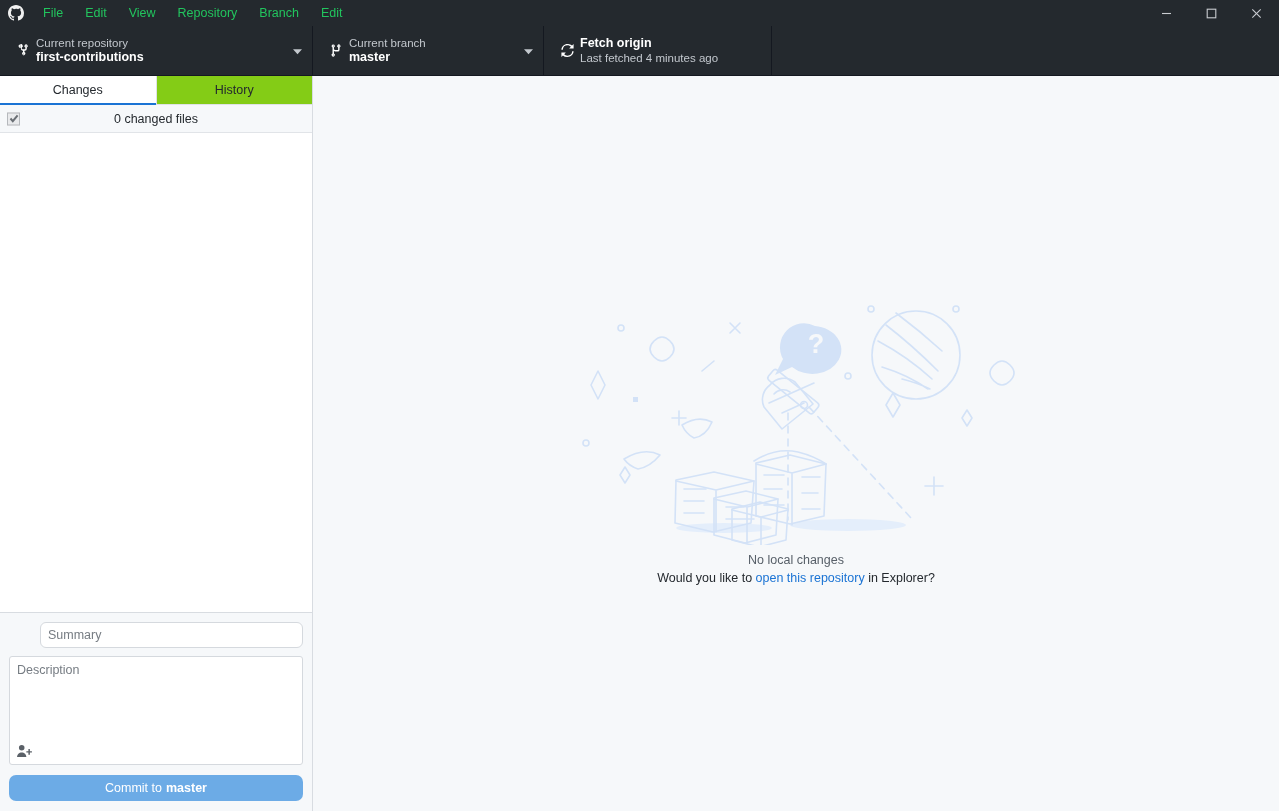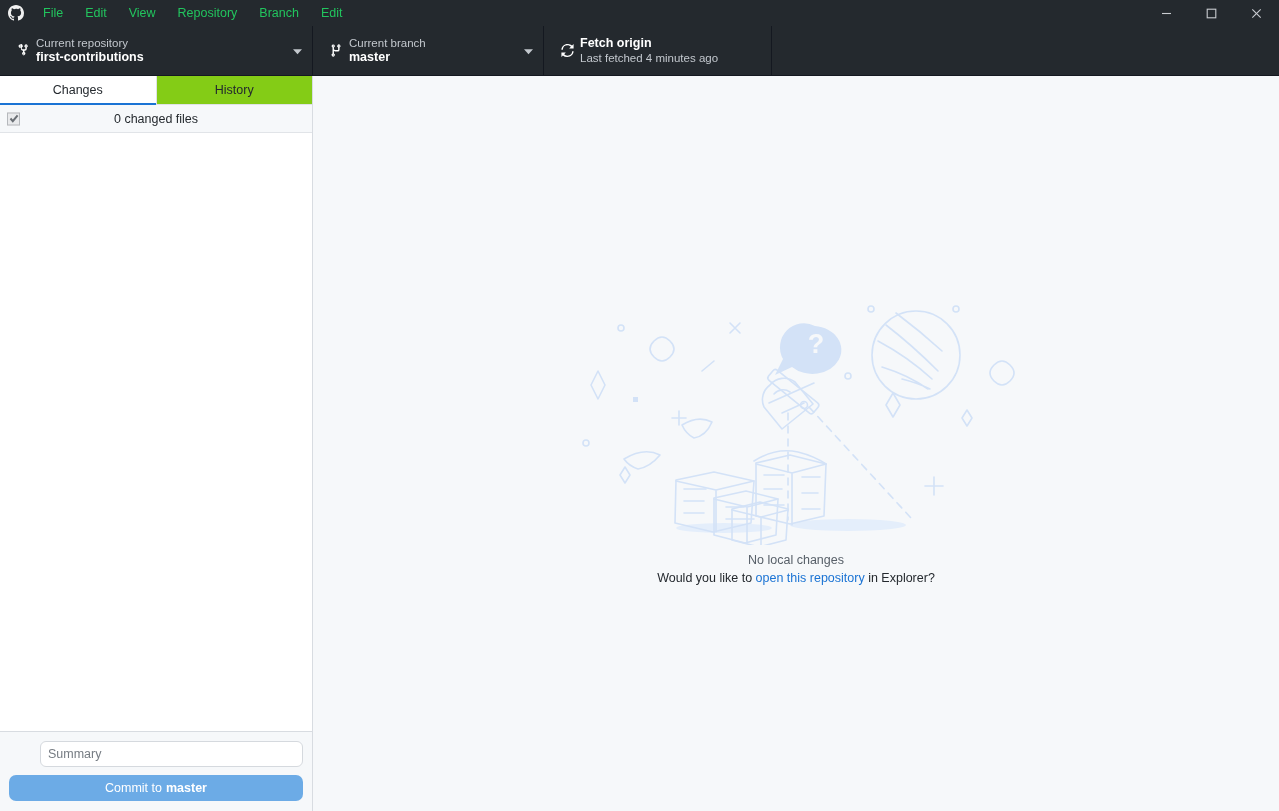--- a/index.html
+++ b/index.html
@@ -263,20 +263,29 @@
       </span>
       <span class="changed-label">0 changed files</span>
     </div>
 
     <div class="file-list"></div>
 
     <div class="commit-form">
       <div class="summary-row">
         <div class="avatar-slot"></div>
         <input class="summary-input" type="text" placeholder="Summary" style="">
+      </div>
+      <div class="desc-wrap">
+        <textarea class="desc-input" placeholder="Description" style=""></textarea>
+        <span class="coauthor-btn">
+          <svg viewBox="0 0 16 14">
+            <path d="M5 0a3 3 0 1 0 0 6 3 3 0 0 0 0-6zM0 13c0-2.76 2.24-5 5-5s5 2.24 5 5H0z"></path>
+            <path d="M12.2 4.4h1.6v2.2H16v1.6h-2.2V10.4h-1.6V8.2H10V6.6h2.2z"></path>
+          </svg>
+        </span>
       </div>
       <button class="commit-btn">
         <span>Commit to </span>
           <b>master</b>
       </button>
     </div>
   </div>
 
   <div class="main">
     <div class="blankslate">

